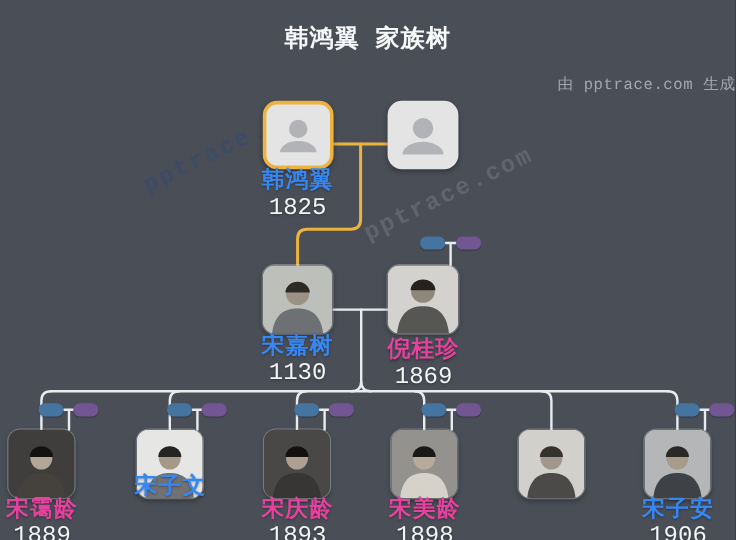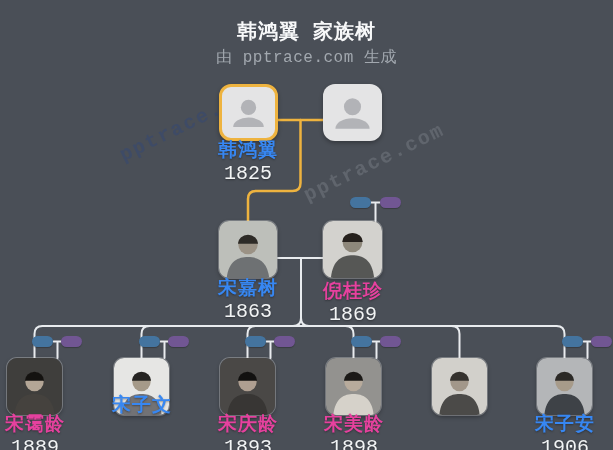--- a/index.html
+++ b/index.html
@@ -3,22 +3,22 @@
 <meta charset="utf-8">
 <style>
   html,body{margin:0;padding:0;background:#333;}
   .stage{
     position:relative;width:613px;height:450px;overflow:hidden;
     background:var(--bg,#4a4f57);
     font-family:Liberation Mono, monospace;
   }
   .title{position:absolute;top:18px;left:0;width:100%;text-align:center;
     color:var(--titlec,#f7f8f9);font-size:20px;font-weight:bold;letter-spacing:1px;}
-  .subtitle{position:absolute;top:47px;left:0;width:100%;text-align:center;
-    color:var(--subtitlec,#a2a8af);font-size:16px;letter-spacing:.5px;}
+  .subtitle{position:absolute;top:61px;left:0;width:100%;text-align:right;
+    color:var(--subtitlec,#a2a8af);font-size:13px;letter-spacing:.5px;}
   .wm{position:absolute;font-size:20px;font-weight:bold;letter-spacing:2px;
     transform:rotate(-26deg);transform-origin:left top;pointer-events:none;white-space:nowrap;}
   .wm1{left:300px;top:186px;color:rgba(235,240,246,.14);}
   .wm2{left:116px;top:146px;color:rgba(36,66,138,.30);}
   svg.lines{position:absolute;left:0;top:0;}
   svg.lines path{fill:none;stroke-linecap:round;}
   .wline{stroke:var(--line,#e9ecef);stroke-width:2;}
   .yline{stroke:var(--accent,#eeb33f);stroke-width:2.5;}
   .pill{position:absolute;width:21px;height:11px;border-radius:6px;box-shadow:0 1px 1px rgba(0,0,0,.25);}
   .pill.m{background:var(--pillblue,#44749f);}
@@ -106,21 +106,21 @@
   <div class="photo wide" style="left: 323px; top: 221px; width: 59px; --pbg: #d3d2ce; --pbody: #565755; --pskin: #8e887b; --phair: #26211d;">
     <svg viewBox="0 0 60 60" preserveAspectRatio="none">
       <rect class="ph-bg" width="60" height="60"></rect>
       <path class="ph-body" d="M8,60 C10,40 20,36 30,36 C40,36 50,40 52,60 Z"></path>
       <circle class="ph-face" cx="30" cy="23" r="10"></circle>
       <path class="ph-hair" d="M19.5,22 a10.5,9.5 0 0 1 21,0 z"></path>
     </svg>
   </div>
   <div class="label" style="left:198px;top:279px;">
     <div class="pname" data-gender="male">宋嘉树</div>
-    <div class="pyear">1863</div>
+    <div class="pyear">1130</div>
   </div>
   <div class="label" style="left:303px;top:282px;">
     <div class="pname" data-gender="female">倪桂珍</div>
     <div class="pyear">1869</div>
   </div>
 
   <div class="pill m" style="left:32px;top:336px;"></div>
   <div class="pill f" style="left:61px;top:336px;"></div>
   <div class="pill m" style="left:139px;top:336px;"></div>
   <div class="pill f" style="left:168px;top:336px;"></div>

